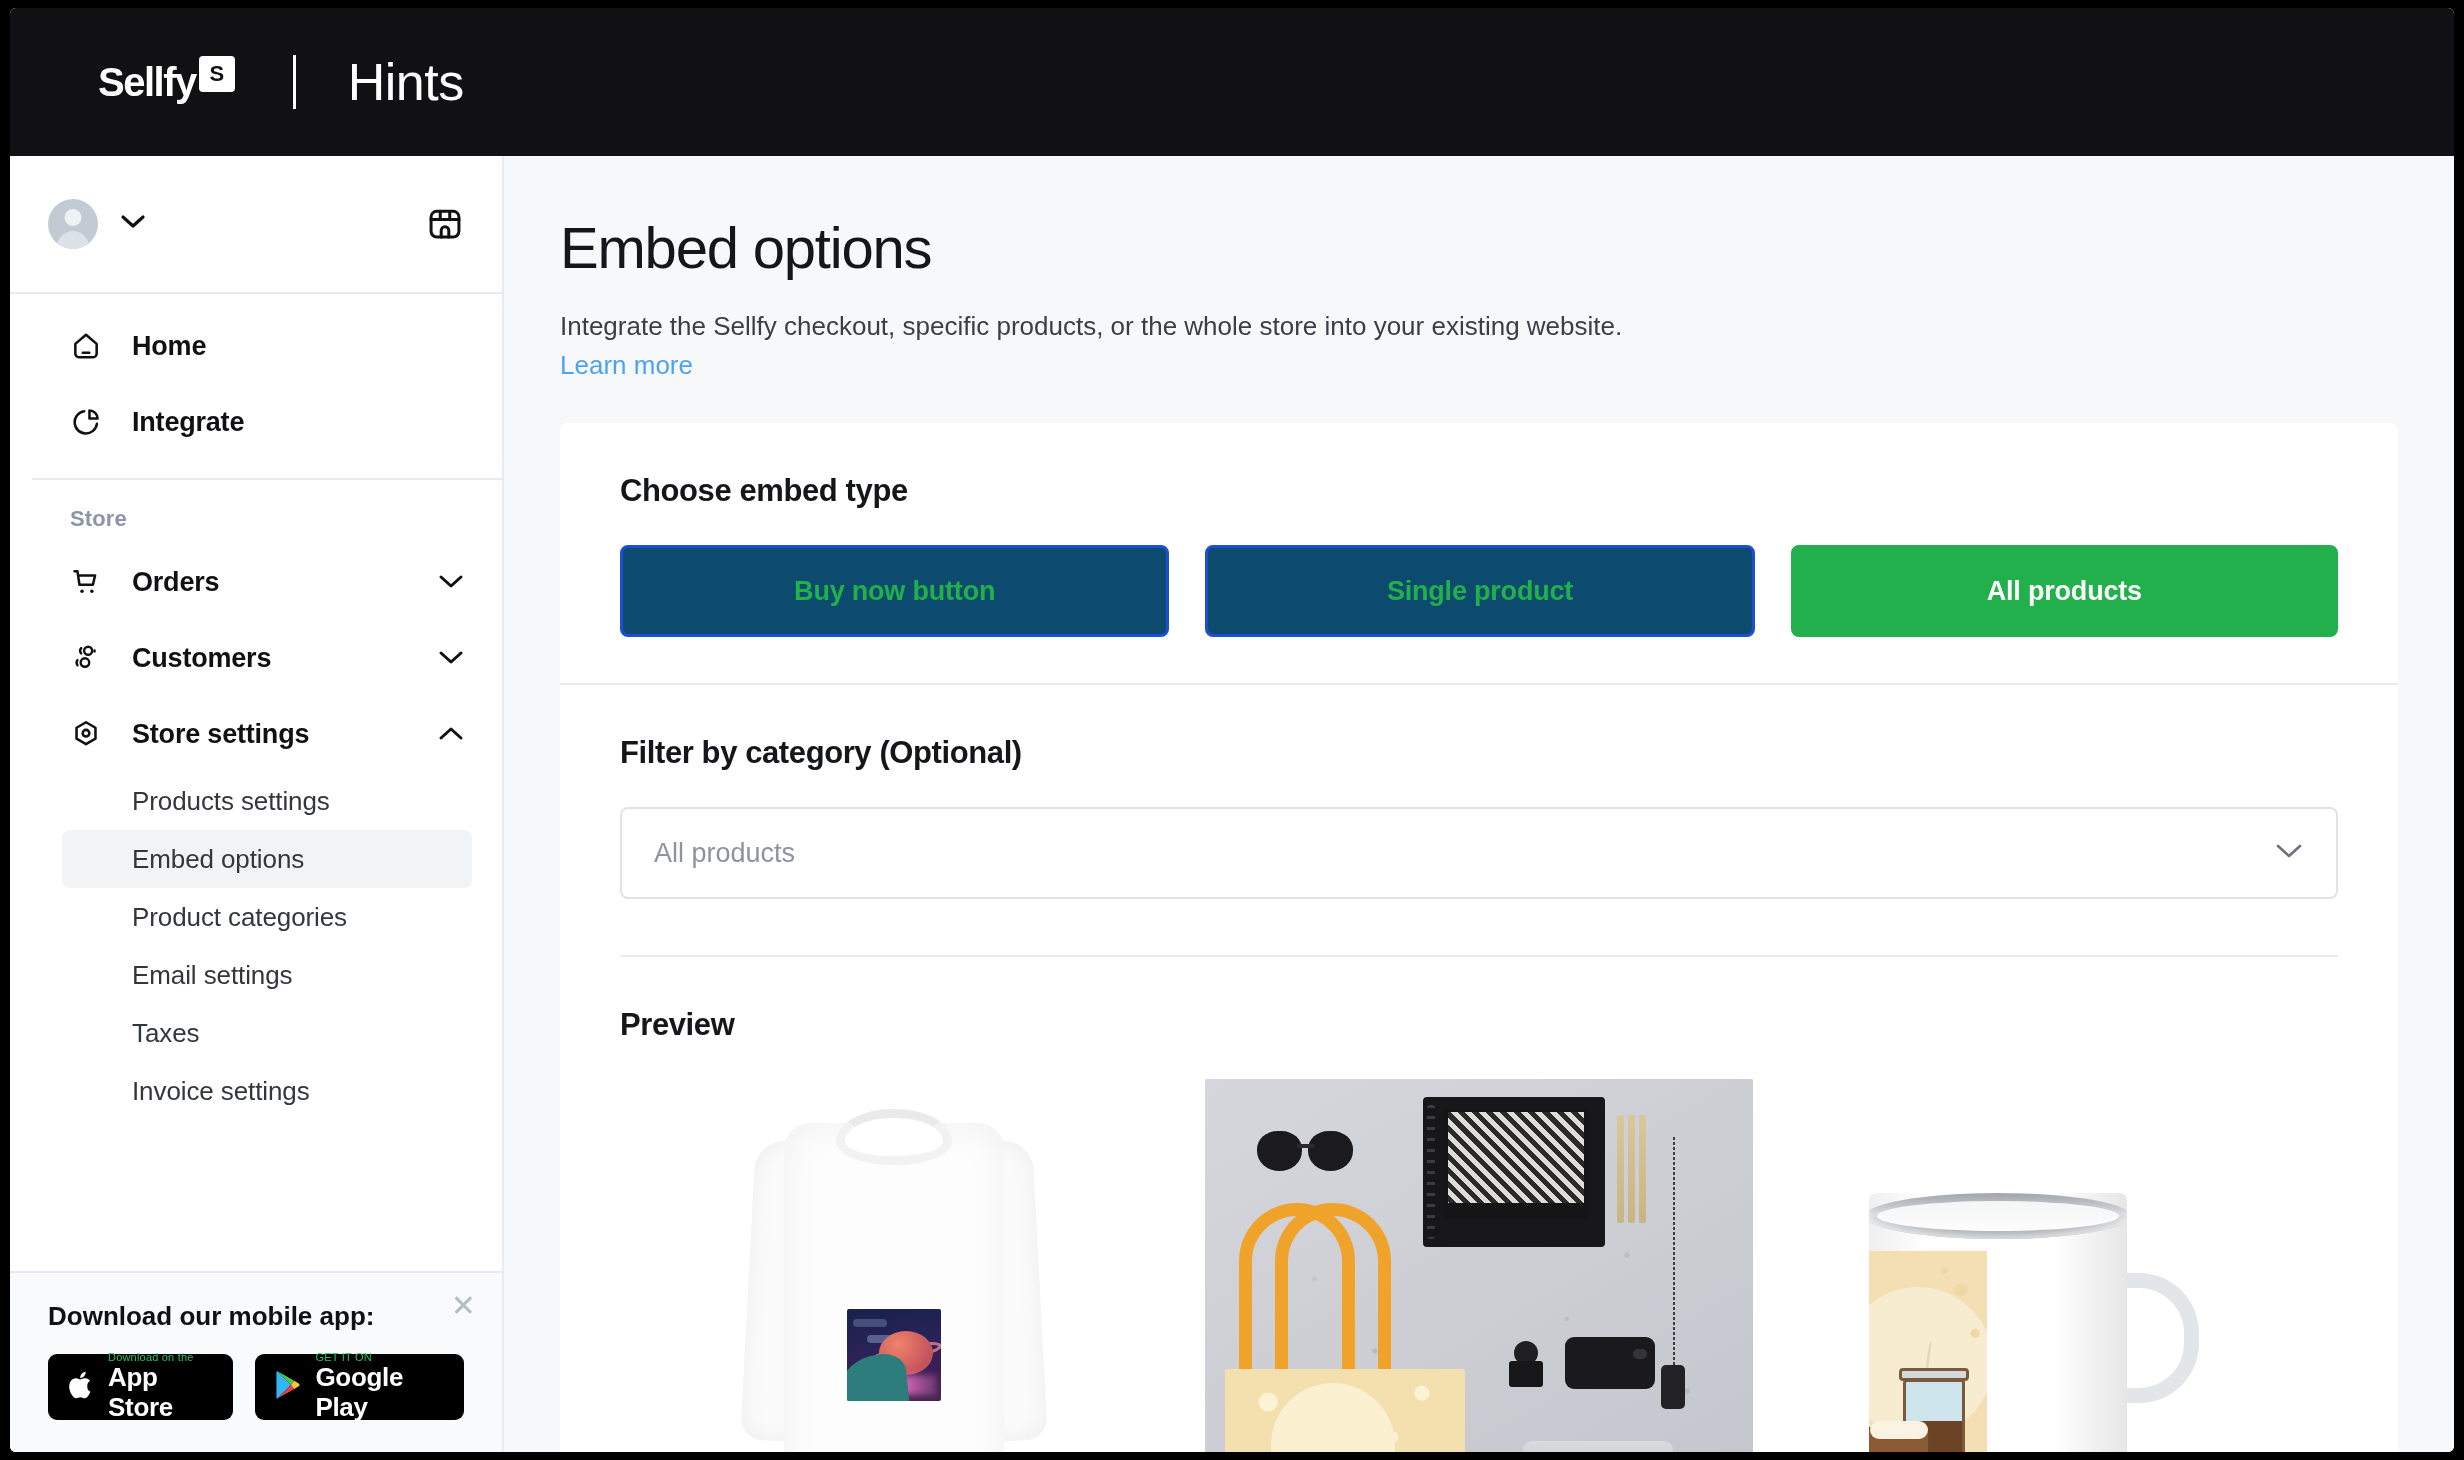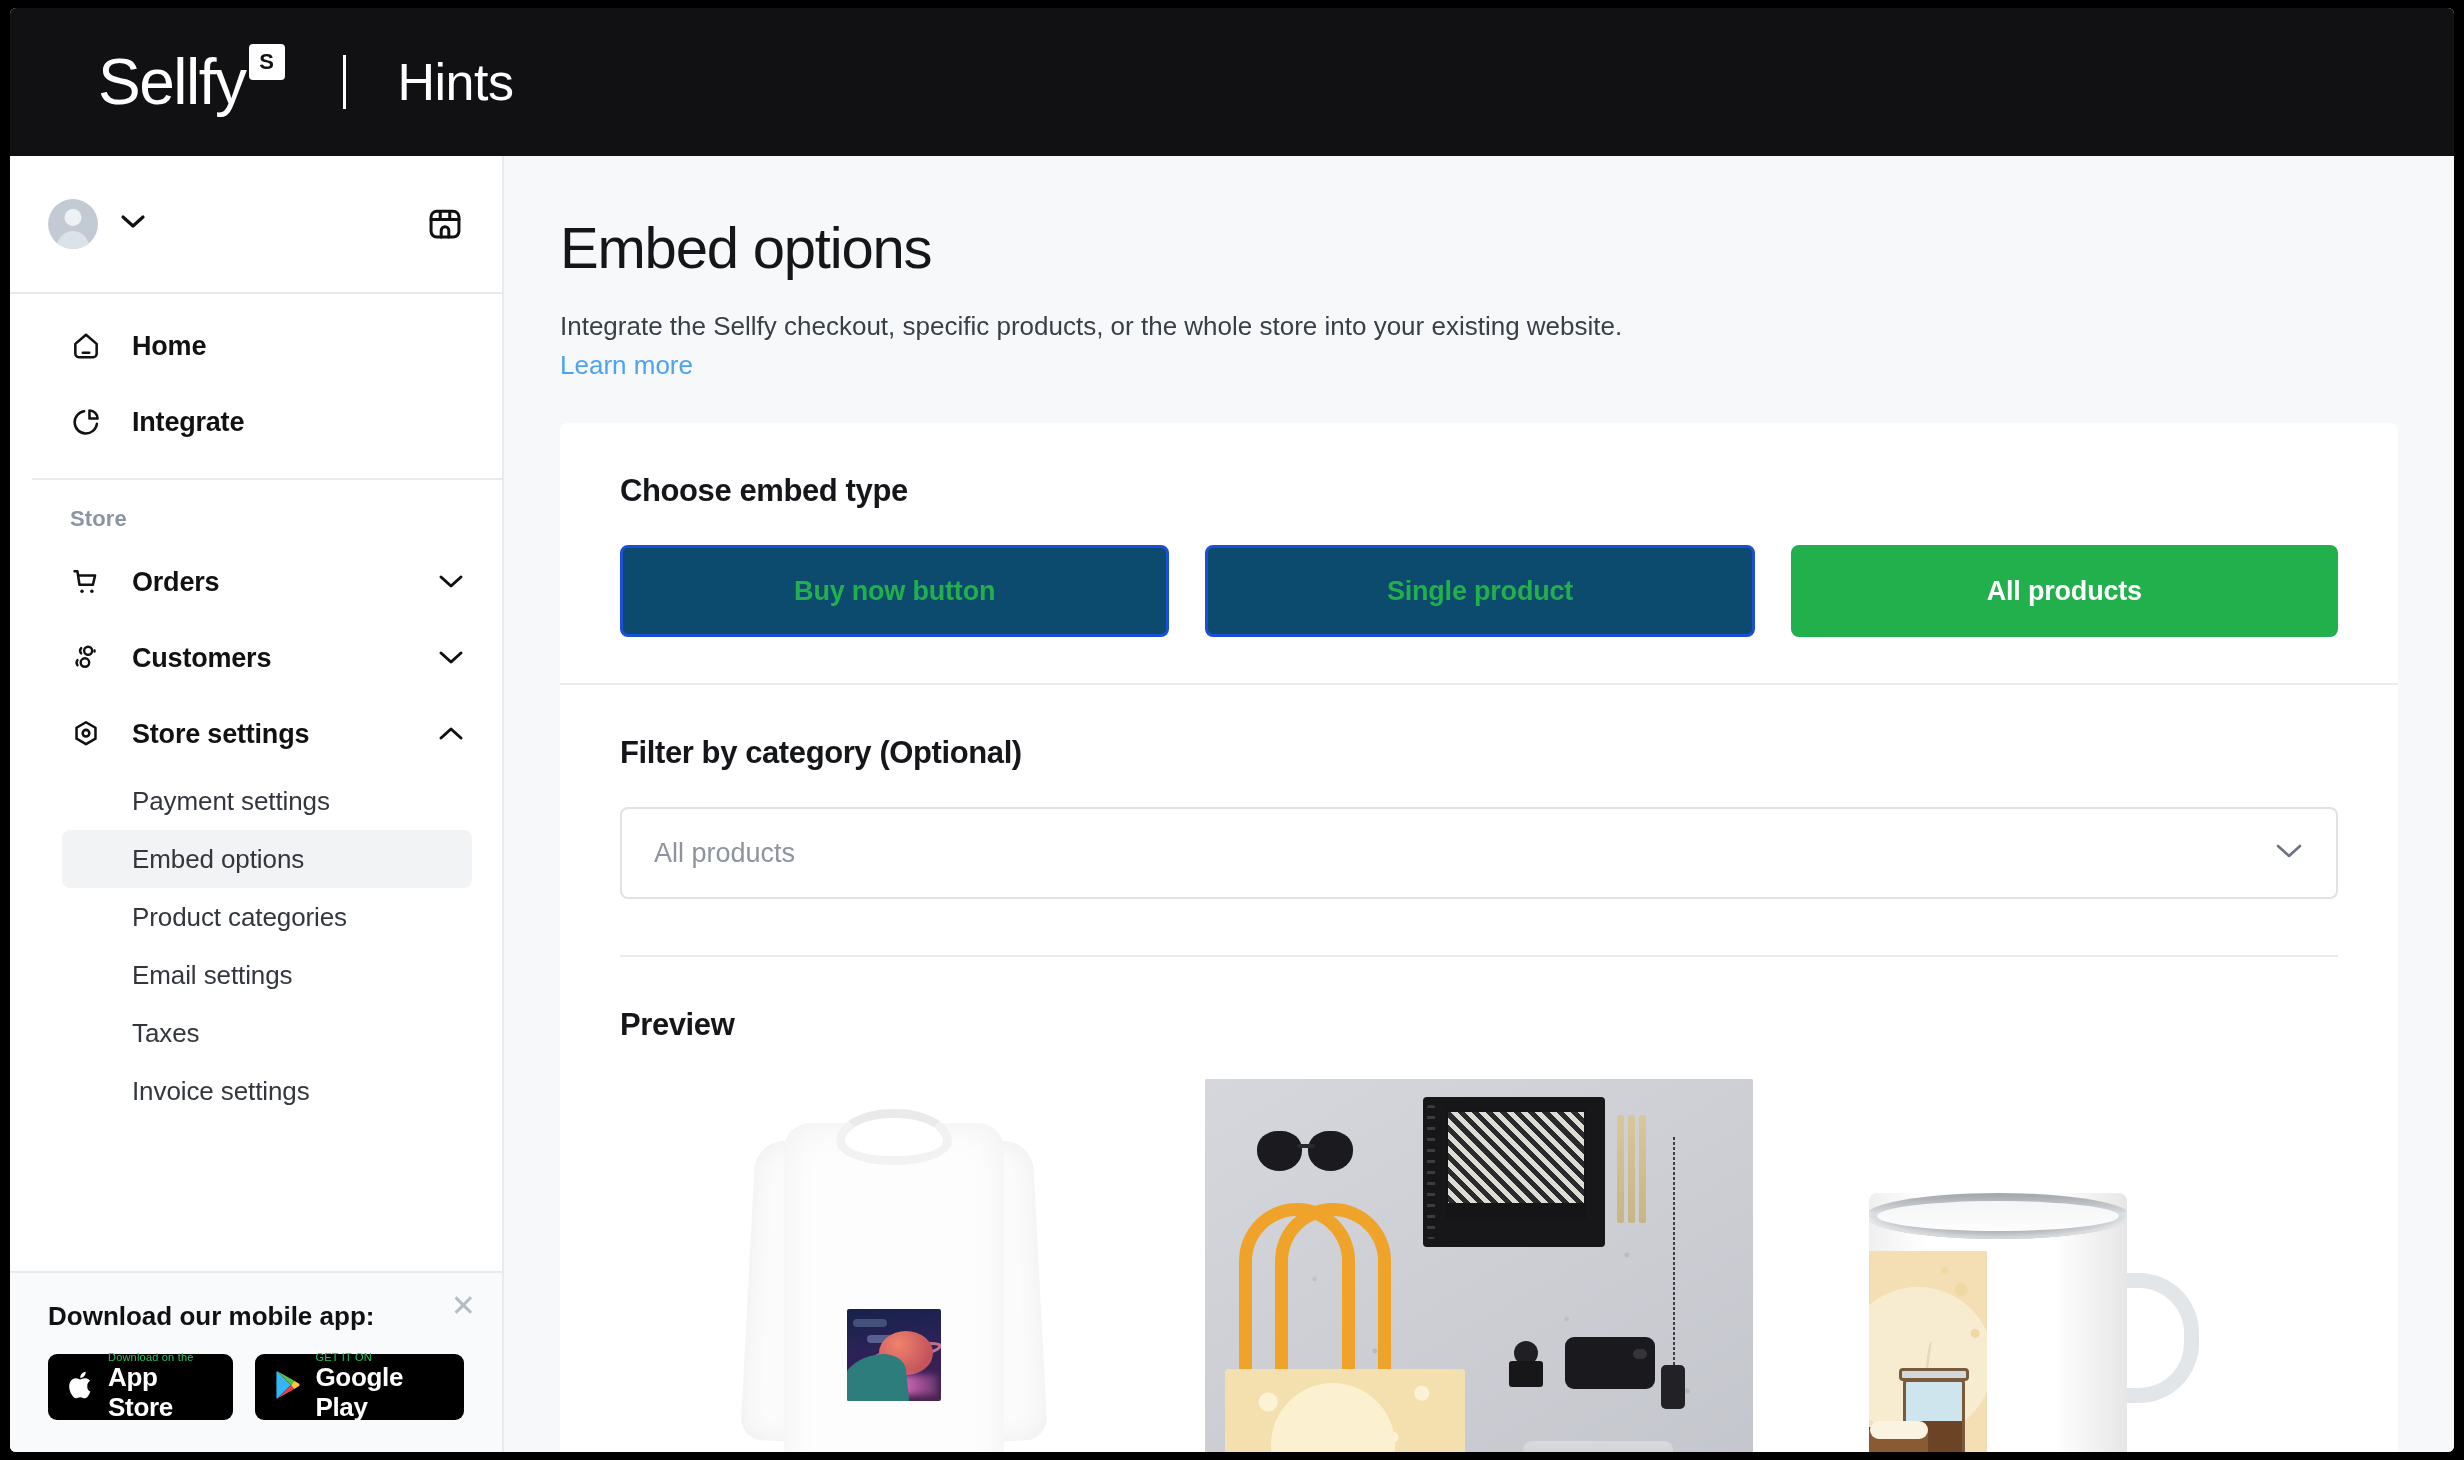--- a/index.html
+++ b/index.html
@@ -28,22 +28,22 @@
     align-items: center;
     padding-left: 88px;
     flex: 0 0 auto;
   }
   .brand {
     display: flex;
     align-items: center;
   }
   .brand-word {
     color: #fff;
-    font-size: 64px;
-    font-weight: 400;
+    font-size: 40px;
+    font-weight: 700;
     letter-spacing: -1.5px;
     line-height: 1;
   }
   .brand-badge {
     width: 36px; height: 36px;
     background: #fff;
     color: #111113;
     border-radius: 4px;
     font-size: 22px;
     font-weight: 700;
@@ -754,21 +754,21 @@
             </svg>
           </span>
           <span class="nav-label">Store settings</span>
           <span class="nav-caret">
             <svg width="26" height="16" viewBox="0 0 26 16">
                 <path d="M3 12 L13 3 L23 12" fill="none" stroke="#111113" stroke-width="3" stroke-linecap="round" stroke-linejoin="round"></path>
               </svg>
           </span>
         </div>
 
-        <div class="subnav-item">Payment settings</div>
+        <div class="subnav-item">Products settings</div>
         <div class="subnav-item active">Embed options</div>
         <div class="subnav-item">Product categories</div>
         <div class="subnav-item">Email settings</div>
         <div class="subnav-item">Taxes</div>
         <div class="subnav-item">Invoice settings</div>
       </div>
 
       <div class="app-promo">
         <div class="promo-close">✕</div>
         <div class="promo-title">Download our mobile app:</div>

